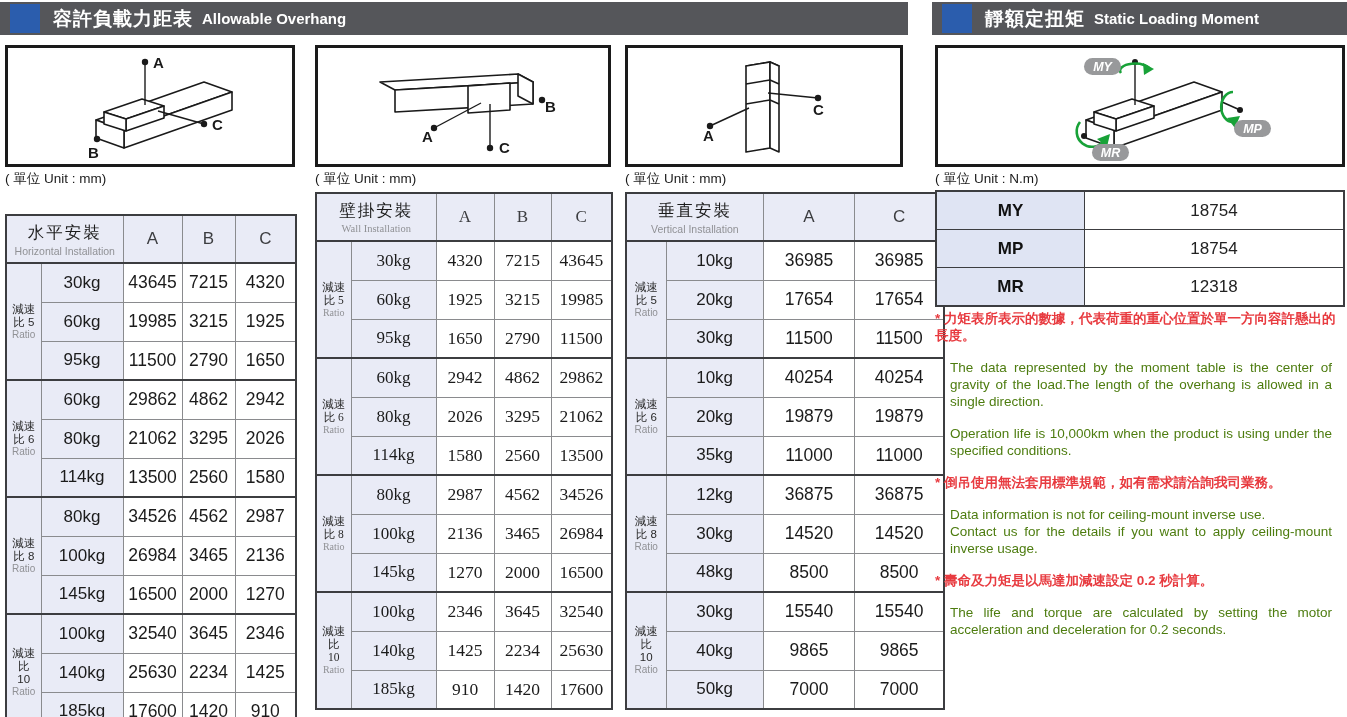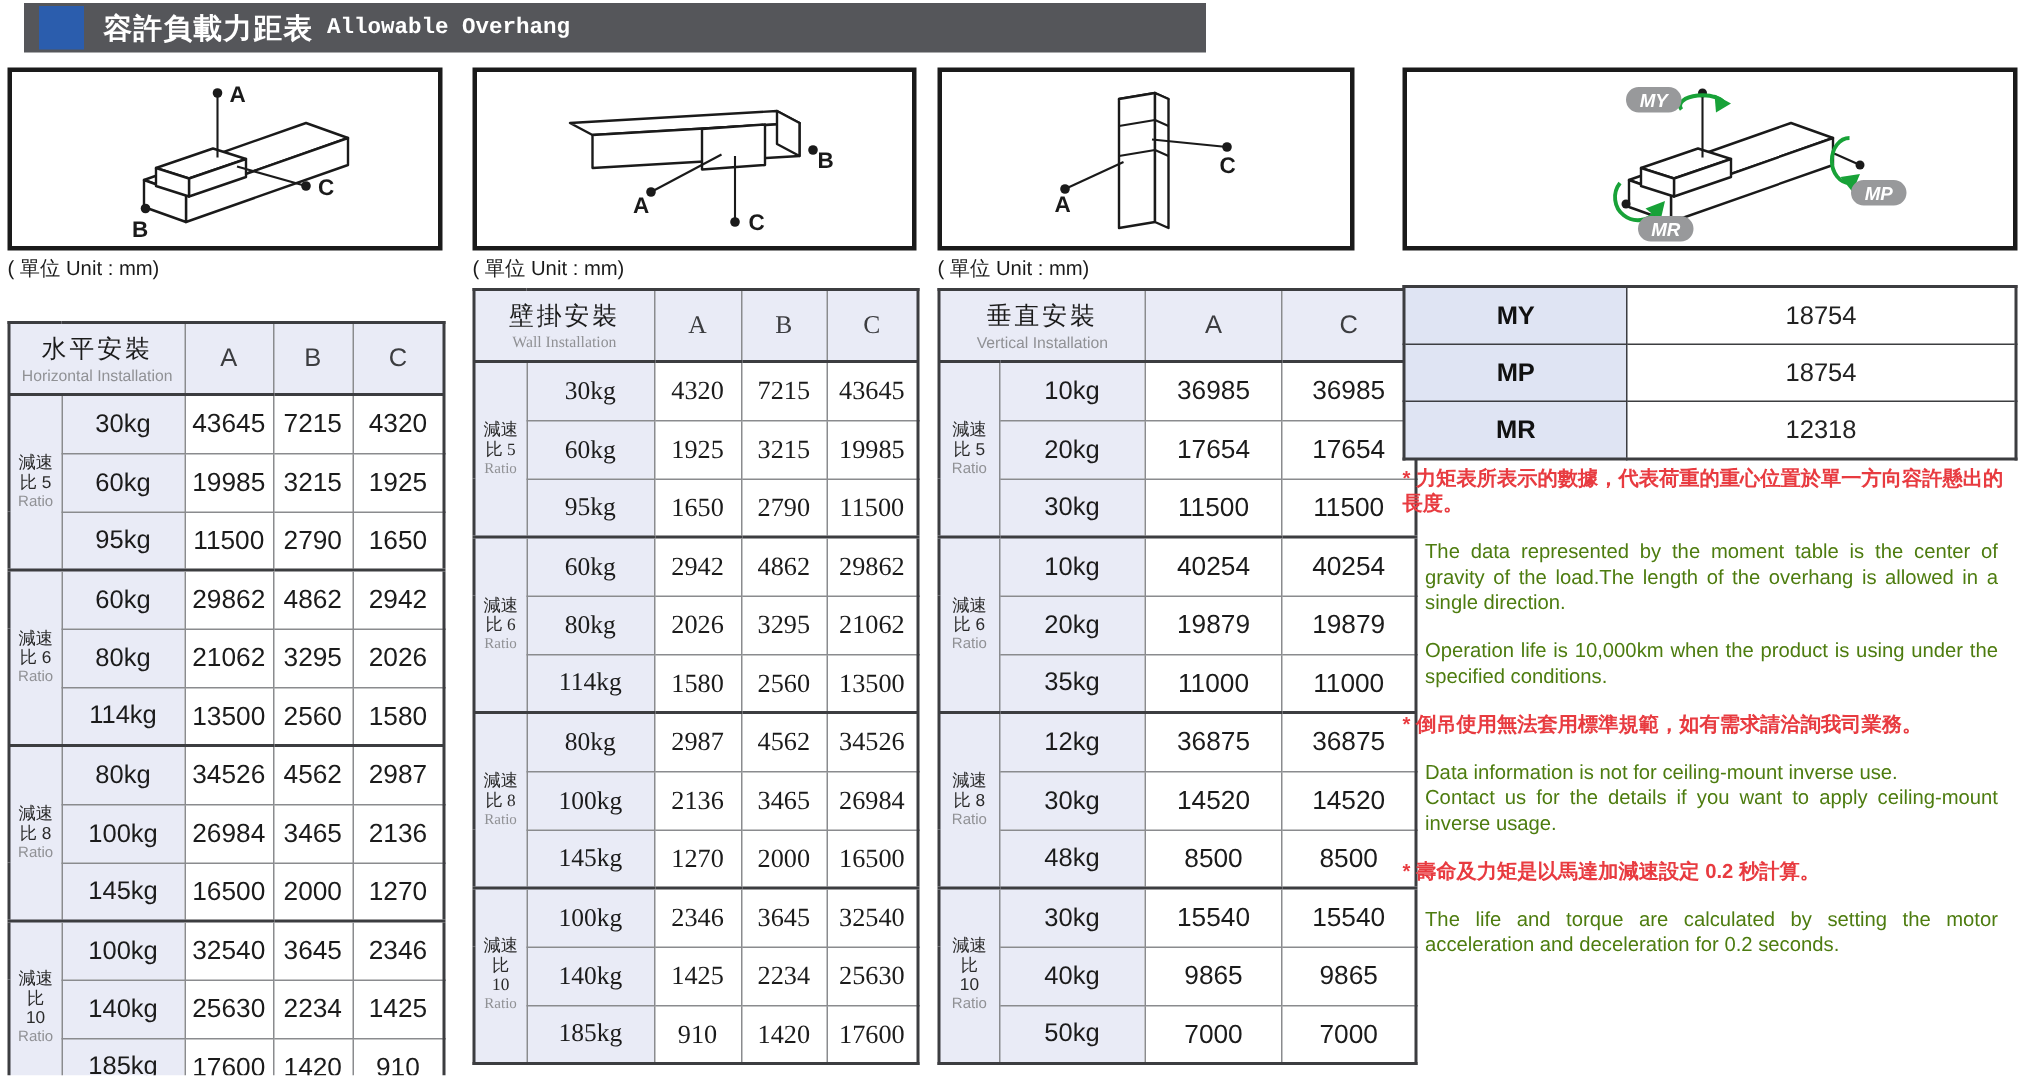--- a/index.html
+++ b/index.html
@@ -4,21 +4,21 @@
 <style>
   html,body{margin:0;padding:0;background:#fff;}
   #page{position:relative;width:1347px;height:717px;background:#fff;overflow:hidden;
         font-family:"Liberation Sans",sans-serif;}
 
   
   .bar{position:absolute;top:2px;height:33px;background:#55565a;display:flex;align-items:center;}
   .bar .sq{width:30px;height:29px;background:#2b5dad;margin-left:10px;flex:0 0 auto;}
   .bar .zh{color:#fff;font-size:19px;font-weight:bold;margin-left:13px;letter-spacing:1px;white-space:nowrap;}
   .bar .en{color:#fff;font-size:15px;font-weight:bold;margin-left:9px;white-space:nowrap;}
-  #bar-left{left:16px;width:788px;font-family:Liberation Mono, monospace;}
+  #bar-left{left:0;width:908px;}
   #bar-right{left:932px;width:415px;}
 
   
   .dbox{position:absolute;top:45px;height:122px;border:3px solid #1a1a1a;background:#fff;box-sizing:border-box;}
   #dbox1{left:5px;width:290px;}
   #dbox2{left:315px;width:296px;}
   #dbox3{left:625px;width:278px;}
   #dbox4{left:935px;width:410px;}
   .diag{display:block;width:100%;height:100%;}
   .df{fill:#fff;stroke:#1a1a1a;stroke-width:1.6;stroke-linejoin:round;}
@@ -72,20 +72,25 @@
 <body>
 
 <div id="page">
 
   <div class="bar" id="bar-left">
     <div class="sq"></div>
     <span class="zh">容許負載力距表</span>
     <span class="en">Allowable Overhang</span>
   </div>
 
+  <div class="bar" id="bar-right">
+    <div class="sq"></div>
+    <span class="zh">靜額定扭矩</span>
+    <span class="en">Static Loading Moment</span>
+  </div>
 
   <div class="dbox" id="dbox1">
     <svg class="diag" viewBox="0 0 284 116">
       <polygon class="df" points="88,72 196,34 224,44 116,82"></polygon>
       <polygon class="df" points="116,82 224,44 224,62 116,100"></polygon>
       <polygon class="df" points="88,72 116,82 116,100 88,90"></polygon>
       <polygon class="df" points="96,64 134,51 156,58 118,71"></polygon>
       <polygon class="df" points="118,71 156,58 156,70 118,83"></polygon>
       <polygon class="df" points="96,64 118,71 118,83 96,76"></polygon>
       <line class="dl" x1="137" y1="14" x2="137" y2="57"></line>
@@ -161,20 +166,21 @@
       <path class="garr" d="M 142,74 A 12,12 0 1 0 166,93"></path>
       <polygon class="ghead" points="169,99 172,86 159,91"></polygon>
       <rect class="badge" x="154" y="96" width="37" height="17" rx="8.5"></rect>
       <text class="btxt" x="172.5" y="109">MR</text>
     </svg>
   </div>
 
   <div class="unit" id="unit1">( 單位 Unit : mm)</div>
   <div class="unit" id="unit2">( 單位 Unit : mm)</div>
   <div class="unit" id="unit3">( 單位 Unit : mm)</div>
+  <div class="unit" id="unit4">( 單位 Unit : N.m)</div>
 
   <div class="twrap" id="t1">
       <table class="ov">
         <colgroup>
           <col style="width:35px">
           <col style="width:82px">
           <col style="width:59px">
           <col style="width:53px">
           <col style="width:61px">
         </colgroup>

